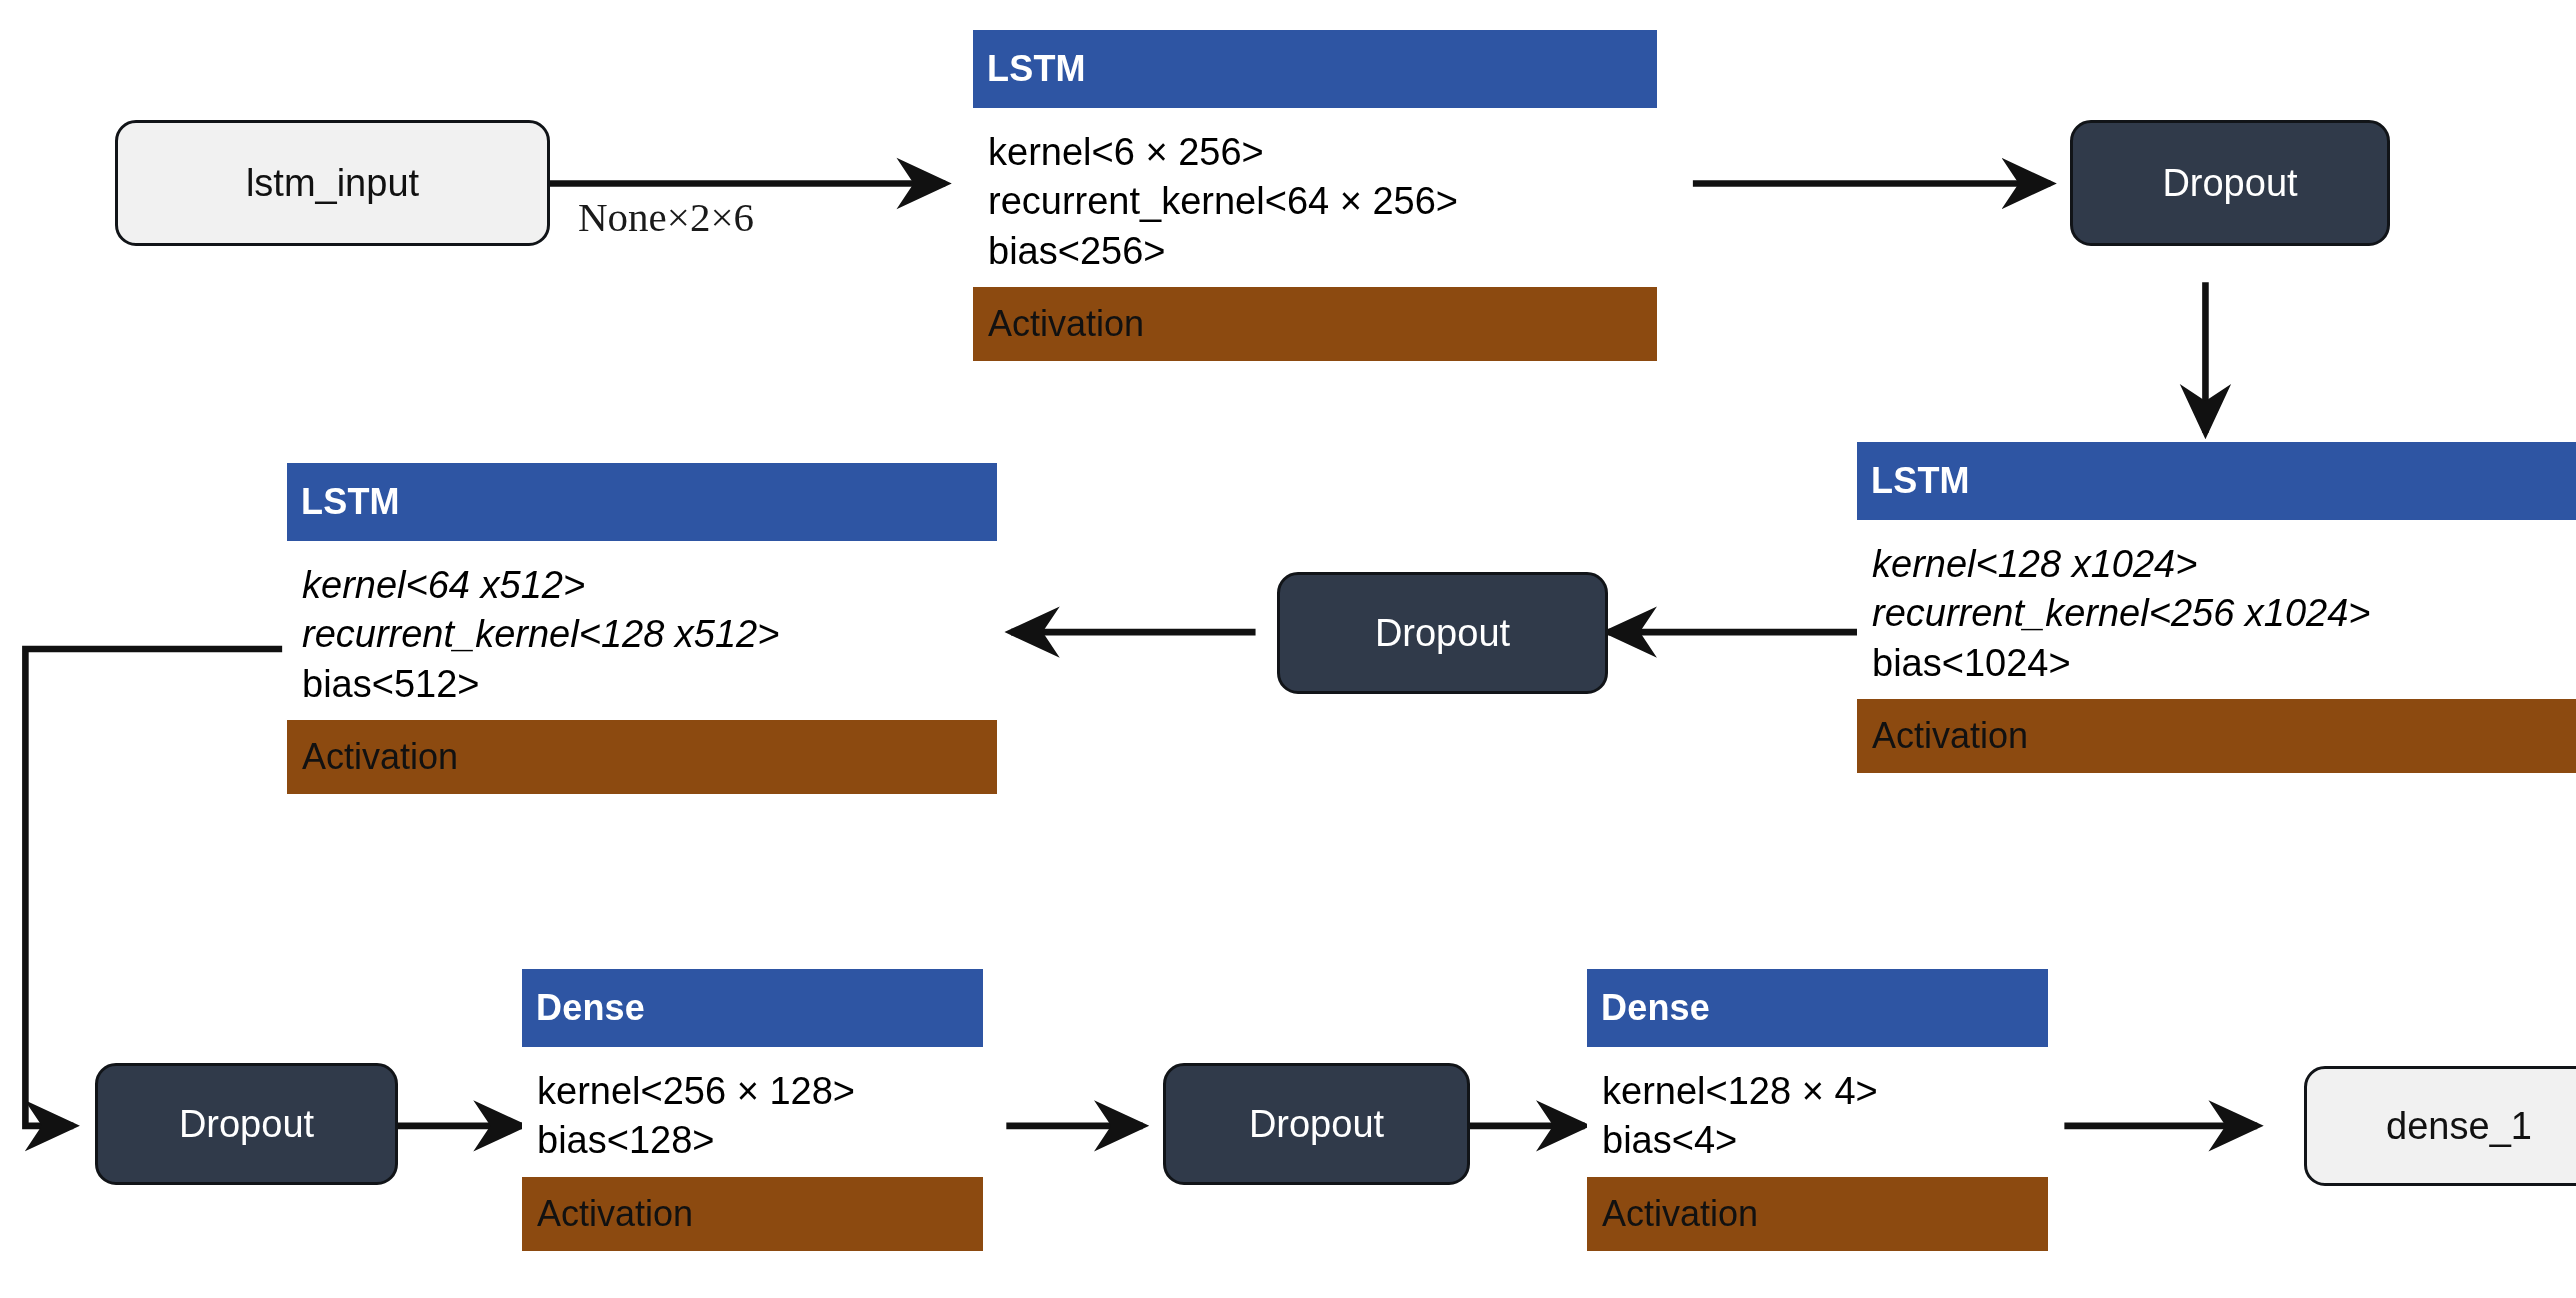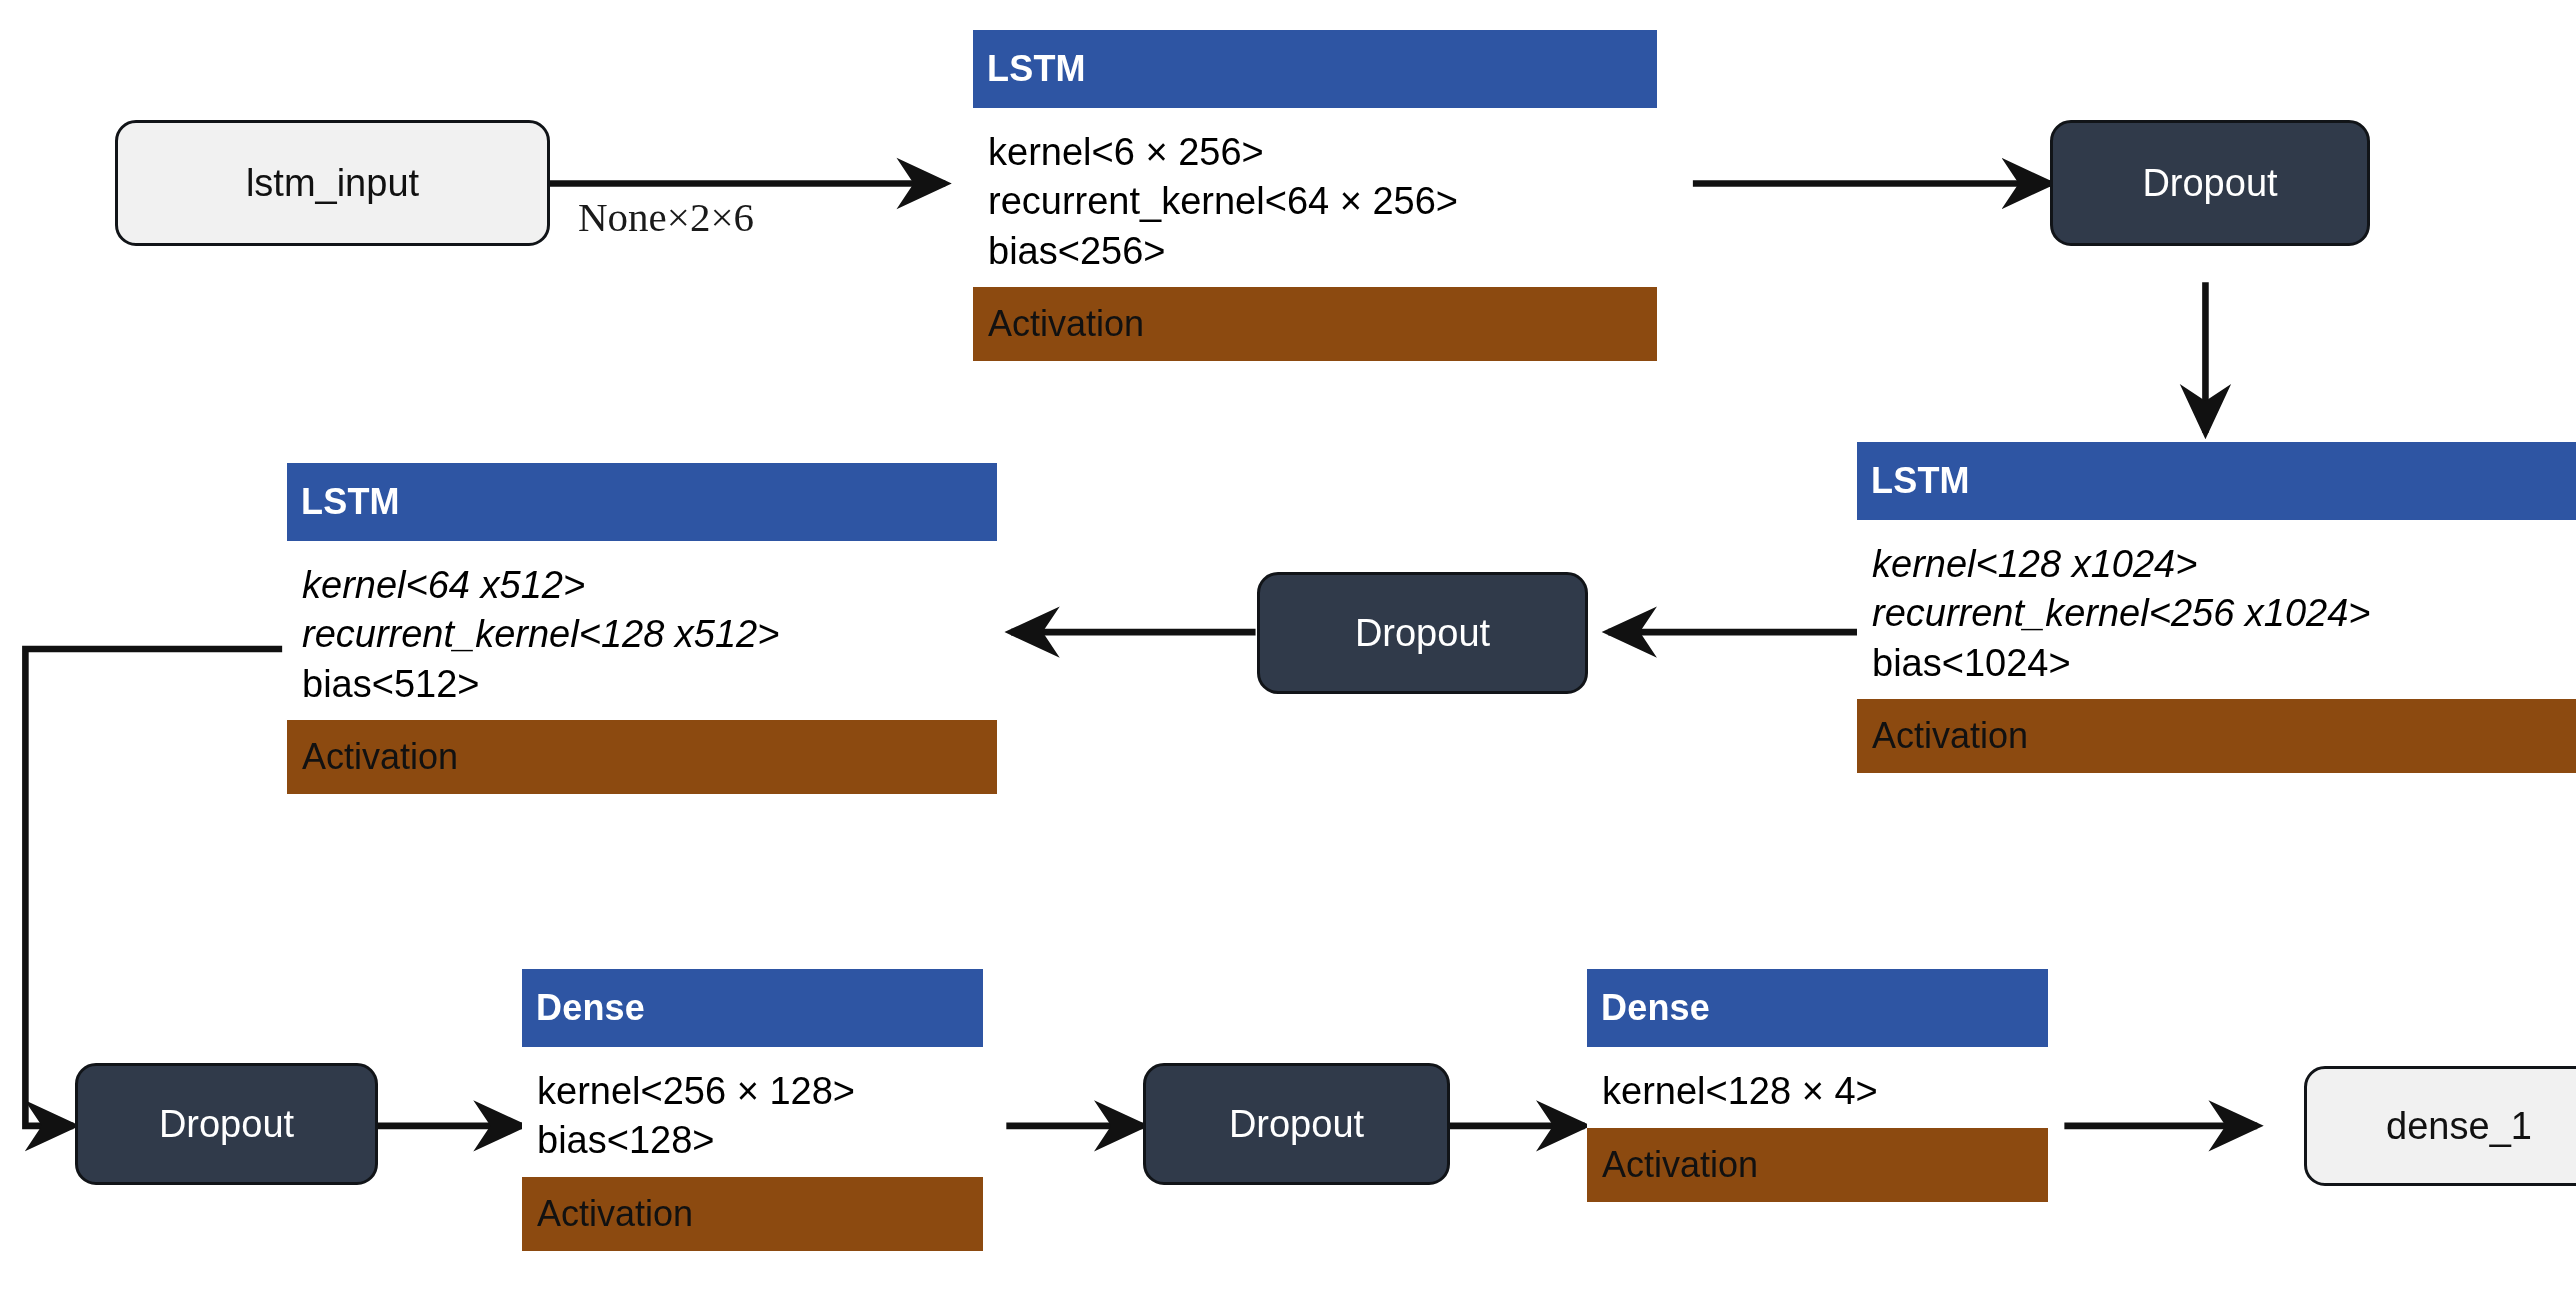--- a/index.html
+++ b/index.html
@@ -60,20 +60,21 @@
     display: flex;
     align-items: center;
     justify-content: center;
     border-radius: 21px;
     border: 3.8px solid #111418;
     font-size: 38px;
   }
   .pill-dark {
     background: #303A4A;
     color: #ffffff;
+    margin-left: 20px;
   }
   .pill-light {
     background: #F1F1F1;
     color: #111111;
     margin-left: 42px;
   }
 
   
   .conn {
     position: absolute;
@@ -185,20 +186,21 @@
   </div>
 
   <div class="pill pill-dark" style="left:1143px; top:1063px; width:307px; height:122px;">
     <span>Dropout</span>
   </div>
 
   <div class="layer-block" style="left:1587px; top:969px; width:461px;">
     <div class="layer-header">Dense</div>
     <div class="layer-body">
       <div class="param">kernel&lt;128 × 4&gt;</div>
+      <div class="param">bias&lt;4&gt;</div>
     </div>
     <div class="layer-footer">Activation</div>
   </div>
 
   <div class="pill pill-light" style="left:2262px; top:1066px; width:310px; height:120px;">
     <span>dense_1</span>
   </div>
 
 </div>
 

